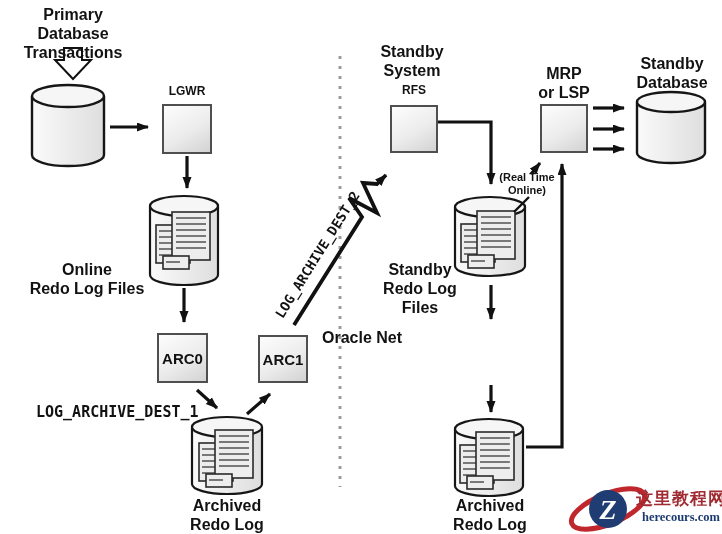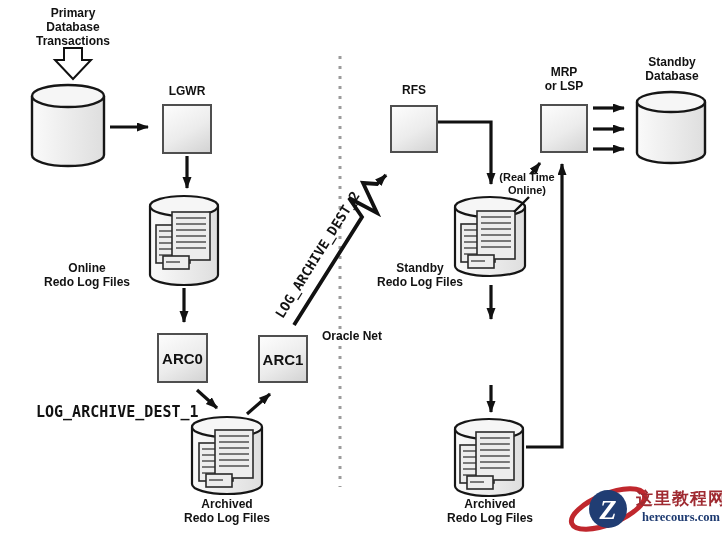--- a/index.html
+++ b/index.html
@@ -2,21 +2,21 @@
 <html><head>
 <meta charset="utf-8">
 <style>
   html,body{margin:0;padding:0;background:#fff;}
   .stage{
     position:relative;width:722px;height:534px;background:#fff;overflow:hidden;
     font-family:"Liberation Sans",sans-serif;
   }
   svg{position:absolute;left:0;top:0;}
   .lbl{
-    position:absolute;font-weight:bold;font-size:12px;line-height:1.18;
+    position:absolute;font-weight:bold;font-size:16px;line-height:1.18;
     color:#121212;text-align:center;white-space:pre-line;
   }
   .mono{
     font-family:"DejaVu Sans Mono","Liberation Mono",monospace;
     font-weight:bold;white-space:nowrap;color:#121212;
   }
   .box{
     position:absolute;box-sizing:border-box;
     background:linear-gradient(150deg,#fdfdfd 0%,#ececec 55%,#d3d3d3 100%);
     border:2px solid #4f4f4f;
@@ -142,20 +142,21 @@
   </div>
   <div class="box" style="left:258px;top:335px;width:50px;height:48px;">
     <span>ARC1</span>
   </div>
   <div class="box" style="left:390px;top:105px;width:48px;height:48px;"></div>
   <div class="box" style="left:540px;top:104px;width:48px;height:49px;"></div>
 
   <div class="lbl" style="left:18px;top:6px;width:110px;">Primary
 Database
 Transactions</div>
+  <div class="lbl" style="left:352px;top:43px;width:120px;">Standby System</div>
   <div class="lbl" style="left:160px;top:84px;width:54px;font-size:12px;">LGWR</div>
   <div class="lbl" style="left:26px;top:261px;width:122px;">Online
 Redo Log Files</div>
   <div class="lbl mono" style="left:36px;top:404px;font-size:15px;">LOG_ARCHIVE_DEST_1</div>
   <div class="lbl" style="left:172px;top:497px;width:110px;">Archived
 Redo Log Files</div>
   <div class="lbl mono rot" style="left:236px;top:247px;width:164px;">LOG_ARCHIVE_DEST_2</div>
   <div class="lbl" style="left:322px;top:329px;width:80px;text-align:left;white-space:nowrap;">Oracle Net</div>
   <div class="lbl" style="left:388px;top:83px;width:52px;font-size:12px;text-align:center;">RFS</div>
   <div class="lbl" style="left:490px;top:171px;width:74px;font-size:11px;">(Real Time

